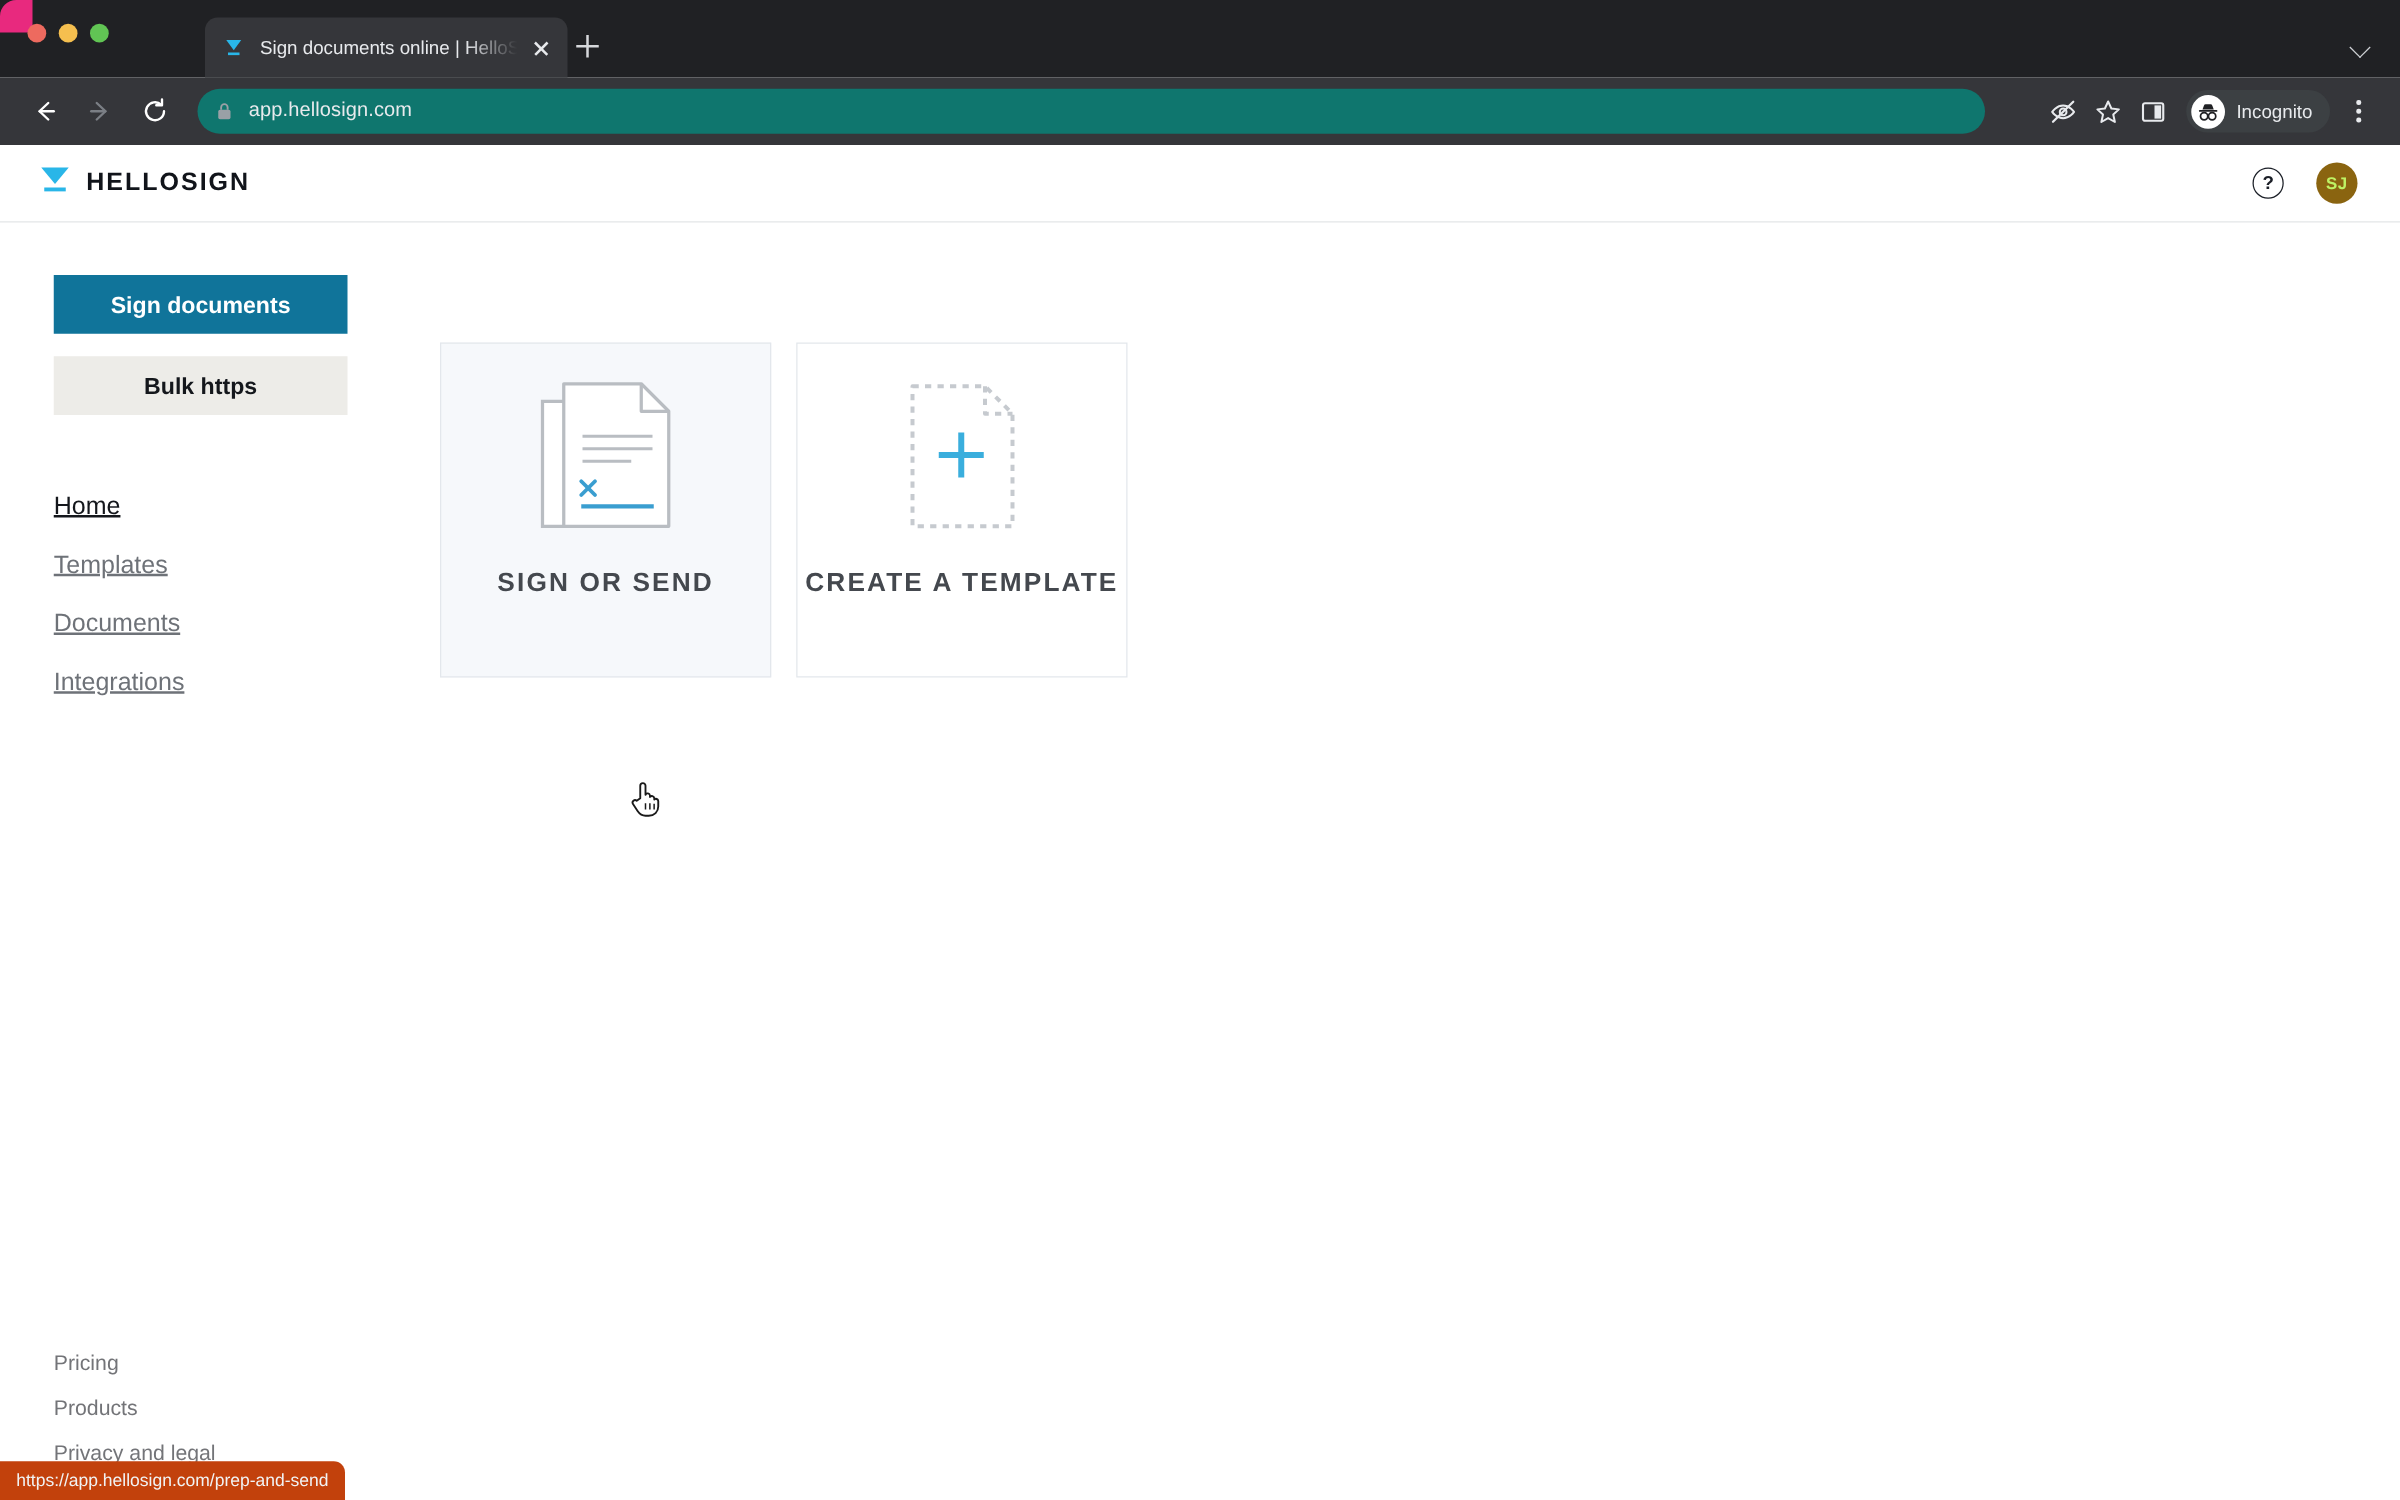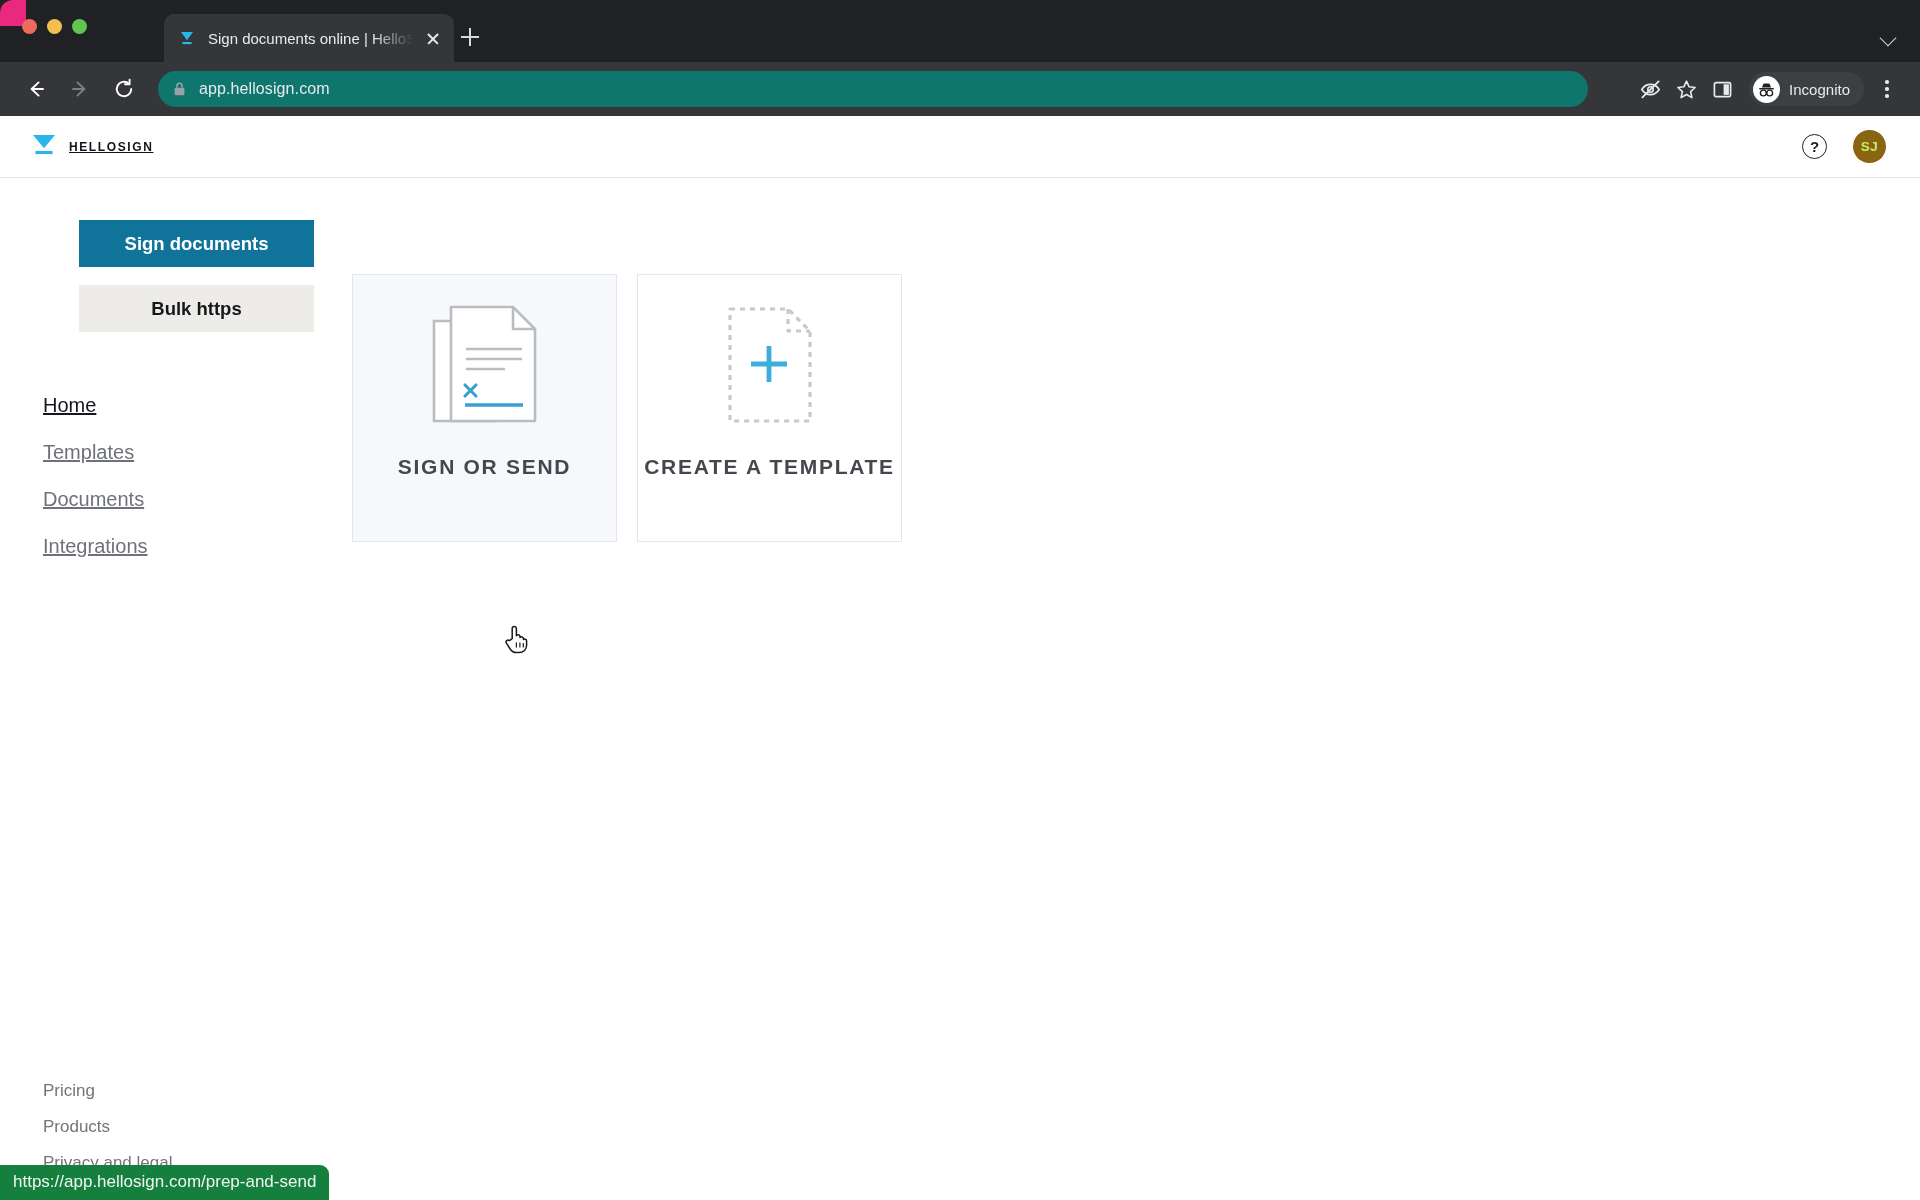--- a/index.html
+++ b/index.html
@@ -213,25 +213,24 @@
   .app-header {
     height: 62px;
     border-bottom: 1px solid #e4e6e8;
     display: flex;
     align-items: center;
     padding: 0 34px 0 30px;
     background: #ffffff;
   }
   .brand { display: flex; align-items: center; gap: 11px; cursor: pointer; }
   .brand-word {
-    font-size: 12px;
+    font-size: 20px;
     font-weight: bold;
     letter-spacing: 1.6px;
     color: #11141a;
-    text-decoration: underline;
   }
   .header-right {
     margin-left: auto;
     display: flex;
     align-items: center;
     gap: 26px;
   }
   .help-icon {
     width: 25px; height: 25px;
     border: 1.7px solid #1b1f27;
@@ -268,21 +267,20 @@
     width: 235px;
     height: 47px;
     display: flex;
     align-items: center;
     justify-content: center;
     font-size: 18.5px;
     font-weight: bold;
     cursor: pointer;
     border: none;
     font-family: inherit;
-    margin-left: 36px;
   }
   .side-btn.primary { background: #10749a; color: #ffffff; }
   .side-btn.secondary { background: #edece8; color: #14171c; margin-top: 18px; }
 
   .side-nav { margin-top: 50px; display: flex; flex-direction: column; }
   .side-link {
     font-size: 20px;
     color: #6e7278;
     padding: 12px 0;
     cursor: pointer;
@@ -353,23 +351,23 @@
     height: 30px;
     pointer-events: none;
     z-index: 50;
   }
 
   
   .status-bar {
     position: absolute;
     left: 0;
     bottom: 0;
-    background: #15803d;
+    background: #c2410c;
     color: #f1f3f4;
-    font-size: 17px;
+    font-size: 14px;
     padding: 7px 13px 8px 13px;
     border-top-right-radius: 9px;
     white-space: nowrap;
     z-index: 60;
   }
 </style>
 </head>
 <body>
 
 <div class="browser">

